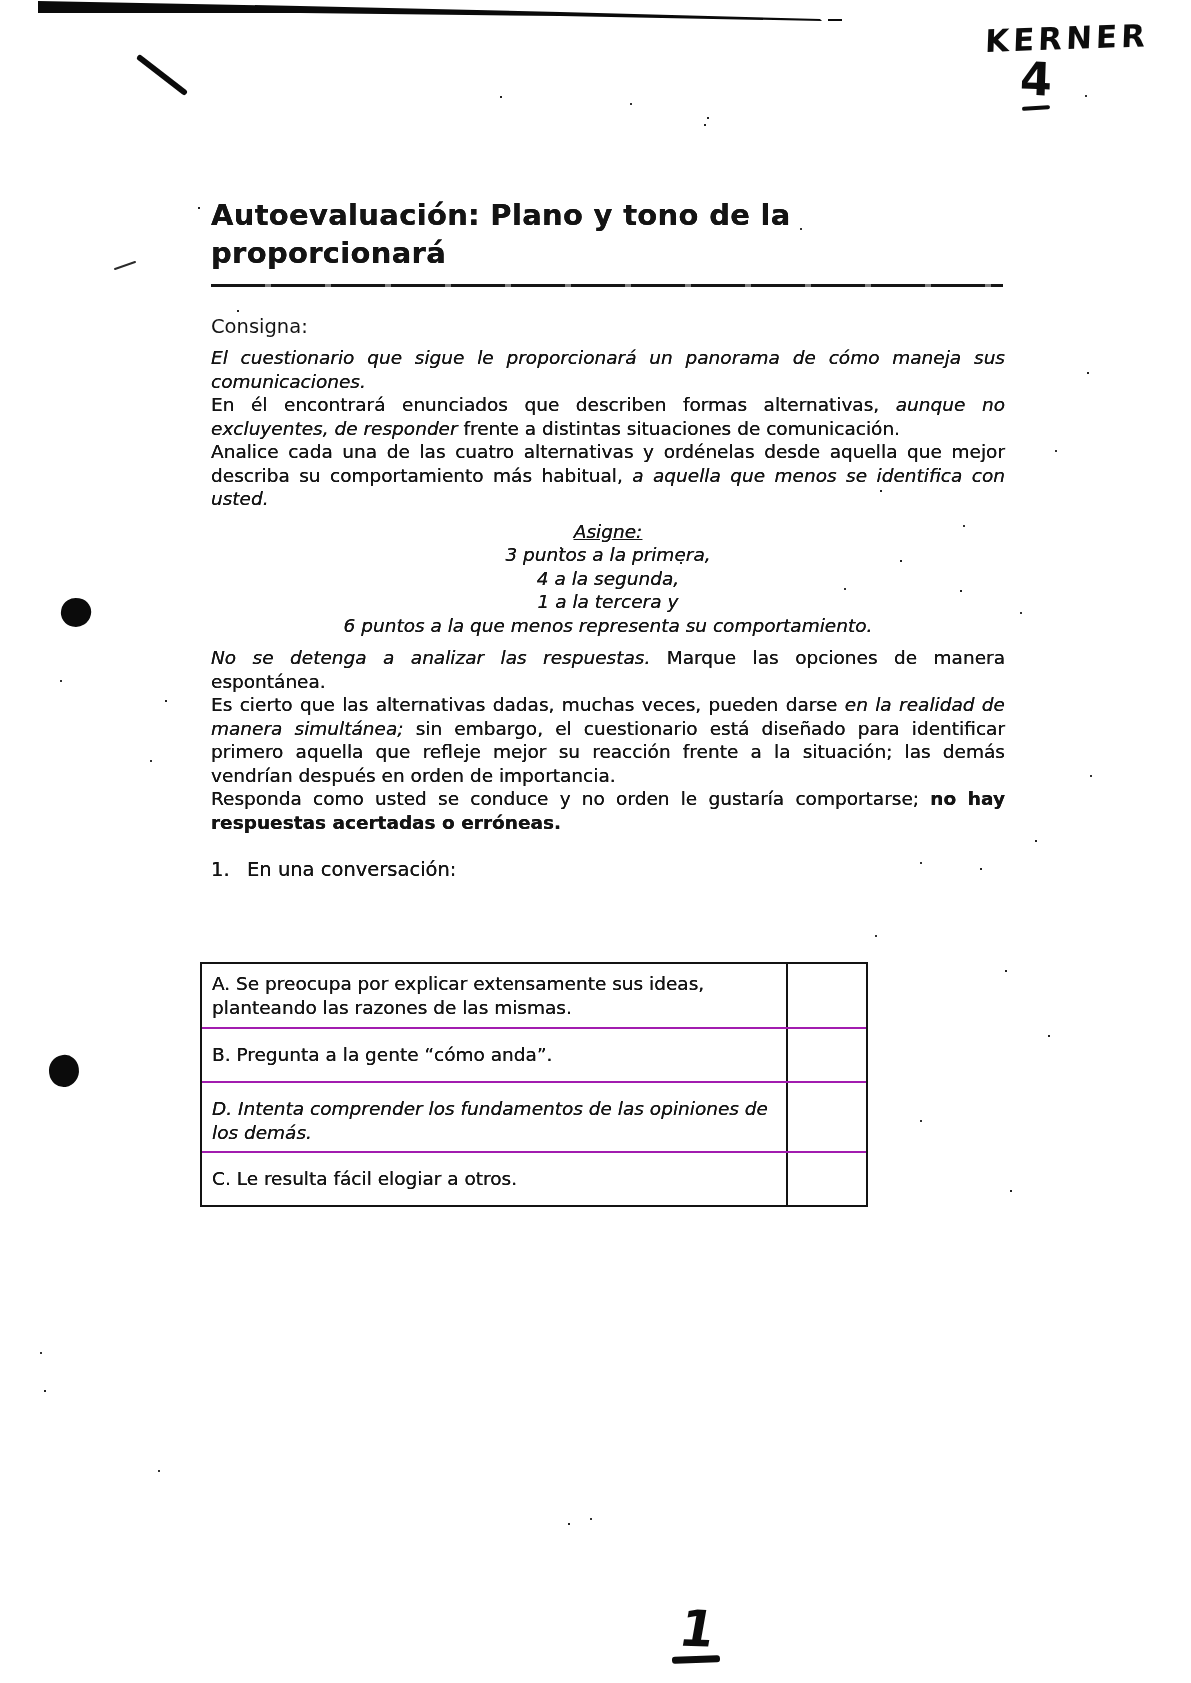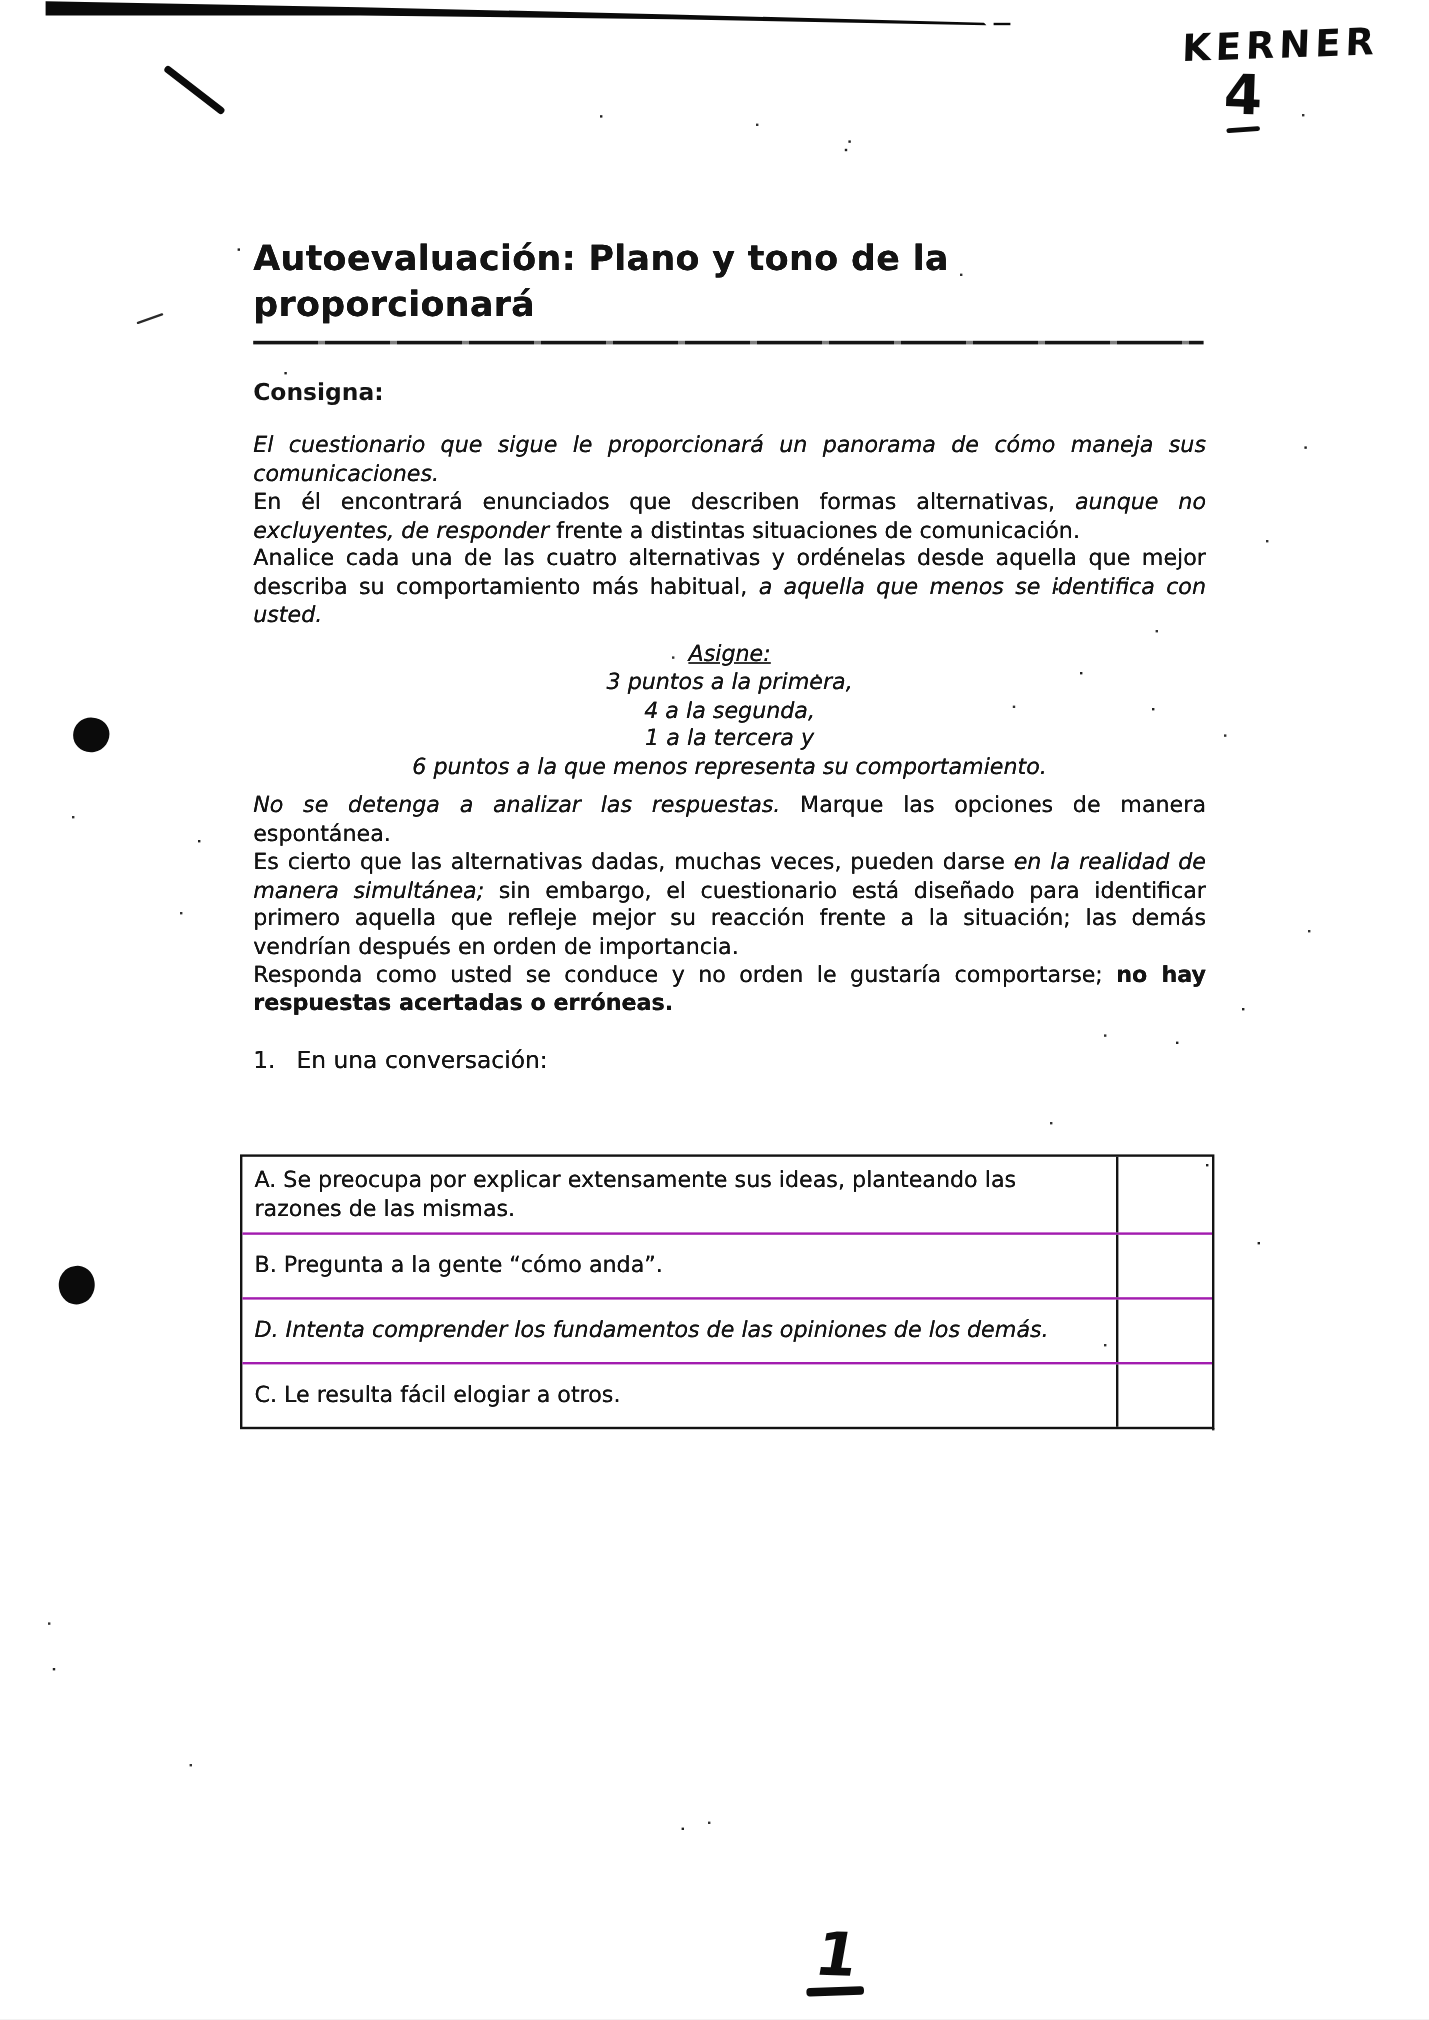--- a/index.html
+++ b/index.html
@@ -36,41 +36,41 @@
     margin:0; width:660px;
     font-size:29px; line-height:38px; font-weight:bold;
     letter-spacing:0.3px;
     text-shadow:0 0 0.5px #000;
   }
   .title-rule {
     margin-top:12px; height:3px; width:792px;
     background:repeating-linear-gradient(90deg,#151515 0 54px, rgba(21,21,21,0.55) 54px 60px);
   }
   .consigna-h {
-    margin:28px 0 0 0; font-size:19.5px; font-weight:bold;
+    margin:28px 0 0 0; font-size:19.5px; font-weight:normal;
   }
-  .paras { margin-top:22px; }
+  .paras { margin-top:8px; }
   .paras p, .asigne p, .notes p {
     margin:0; font-size:18.5px; line-height:23.5px; text-align:justify;
     text-shadow:0 0 0.4px #000;
   }
   .asigne { margin-top:9px; }
   .asigne p { text-align:center;font-style:italic; }
   .notes { margin-top:9px; }
   .it { font-style:italic; }
   .b  { font-weight:bold; }
   .ul { text-decoration:underline; }
   .question {
     margin:24px 0 0 0; font-size:19.5px; font-weight:normal; text-shadow:0 0 0.5px #000;
   }
   .question .qnum { display:inline-block; width:36px; }
 
   
   .q-table {
-    position:absolute; left:200px; top:962px; width:812px;
+    position:absolute; left:200px; top:962px; width:668px;
     border:2px solid #131313; box-sizing:border-box;
   }
   .q-row { display:flex; border-top:2px solid #a21caf; }
   .q-row:first-child { border-top:none; }
   .q-cell-text {
     flex:1; padding:8px 12px 6px 10px;
     font-size:18.5px; line-height:24px; text-shadow:0 0 0.4px #000;
     box-sizing:border-box;
   }
   .q-cell-score { width:78px; border-left:2px solid #131313; }

